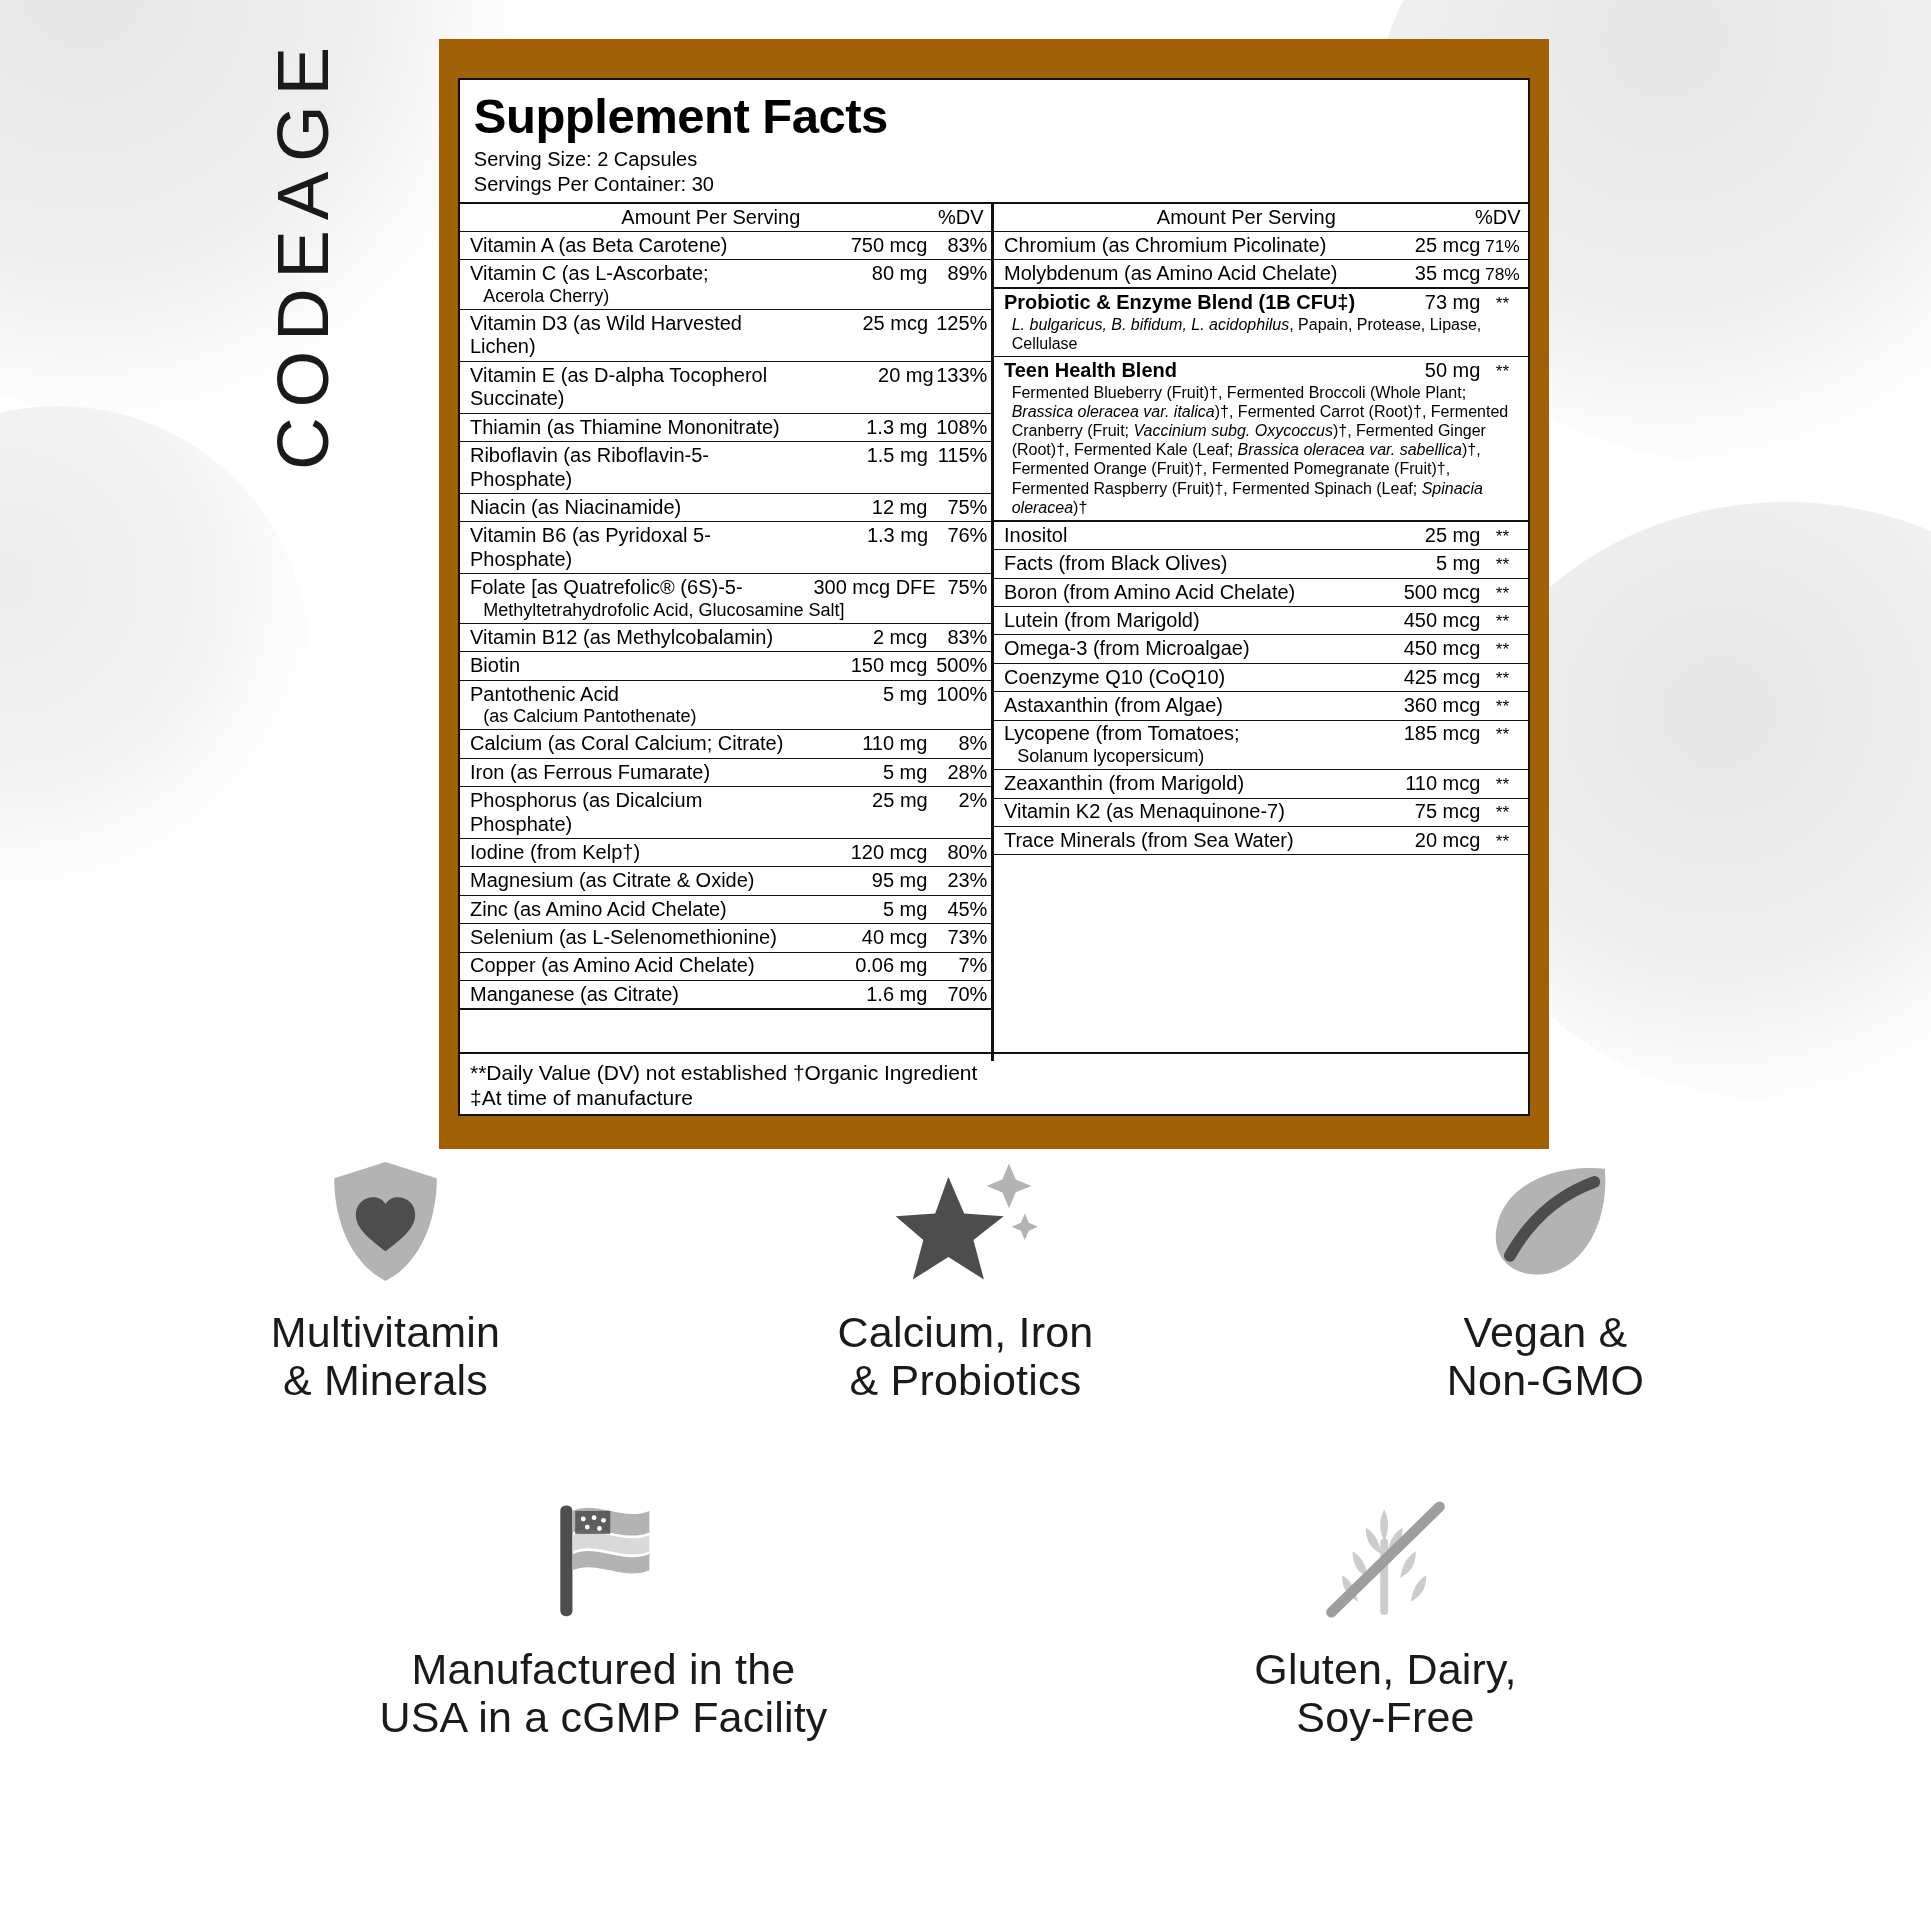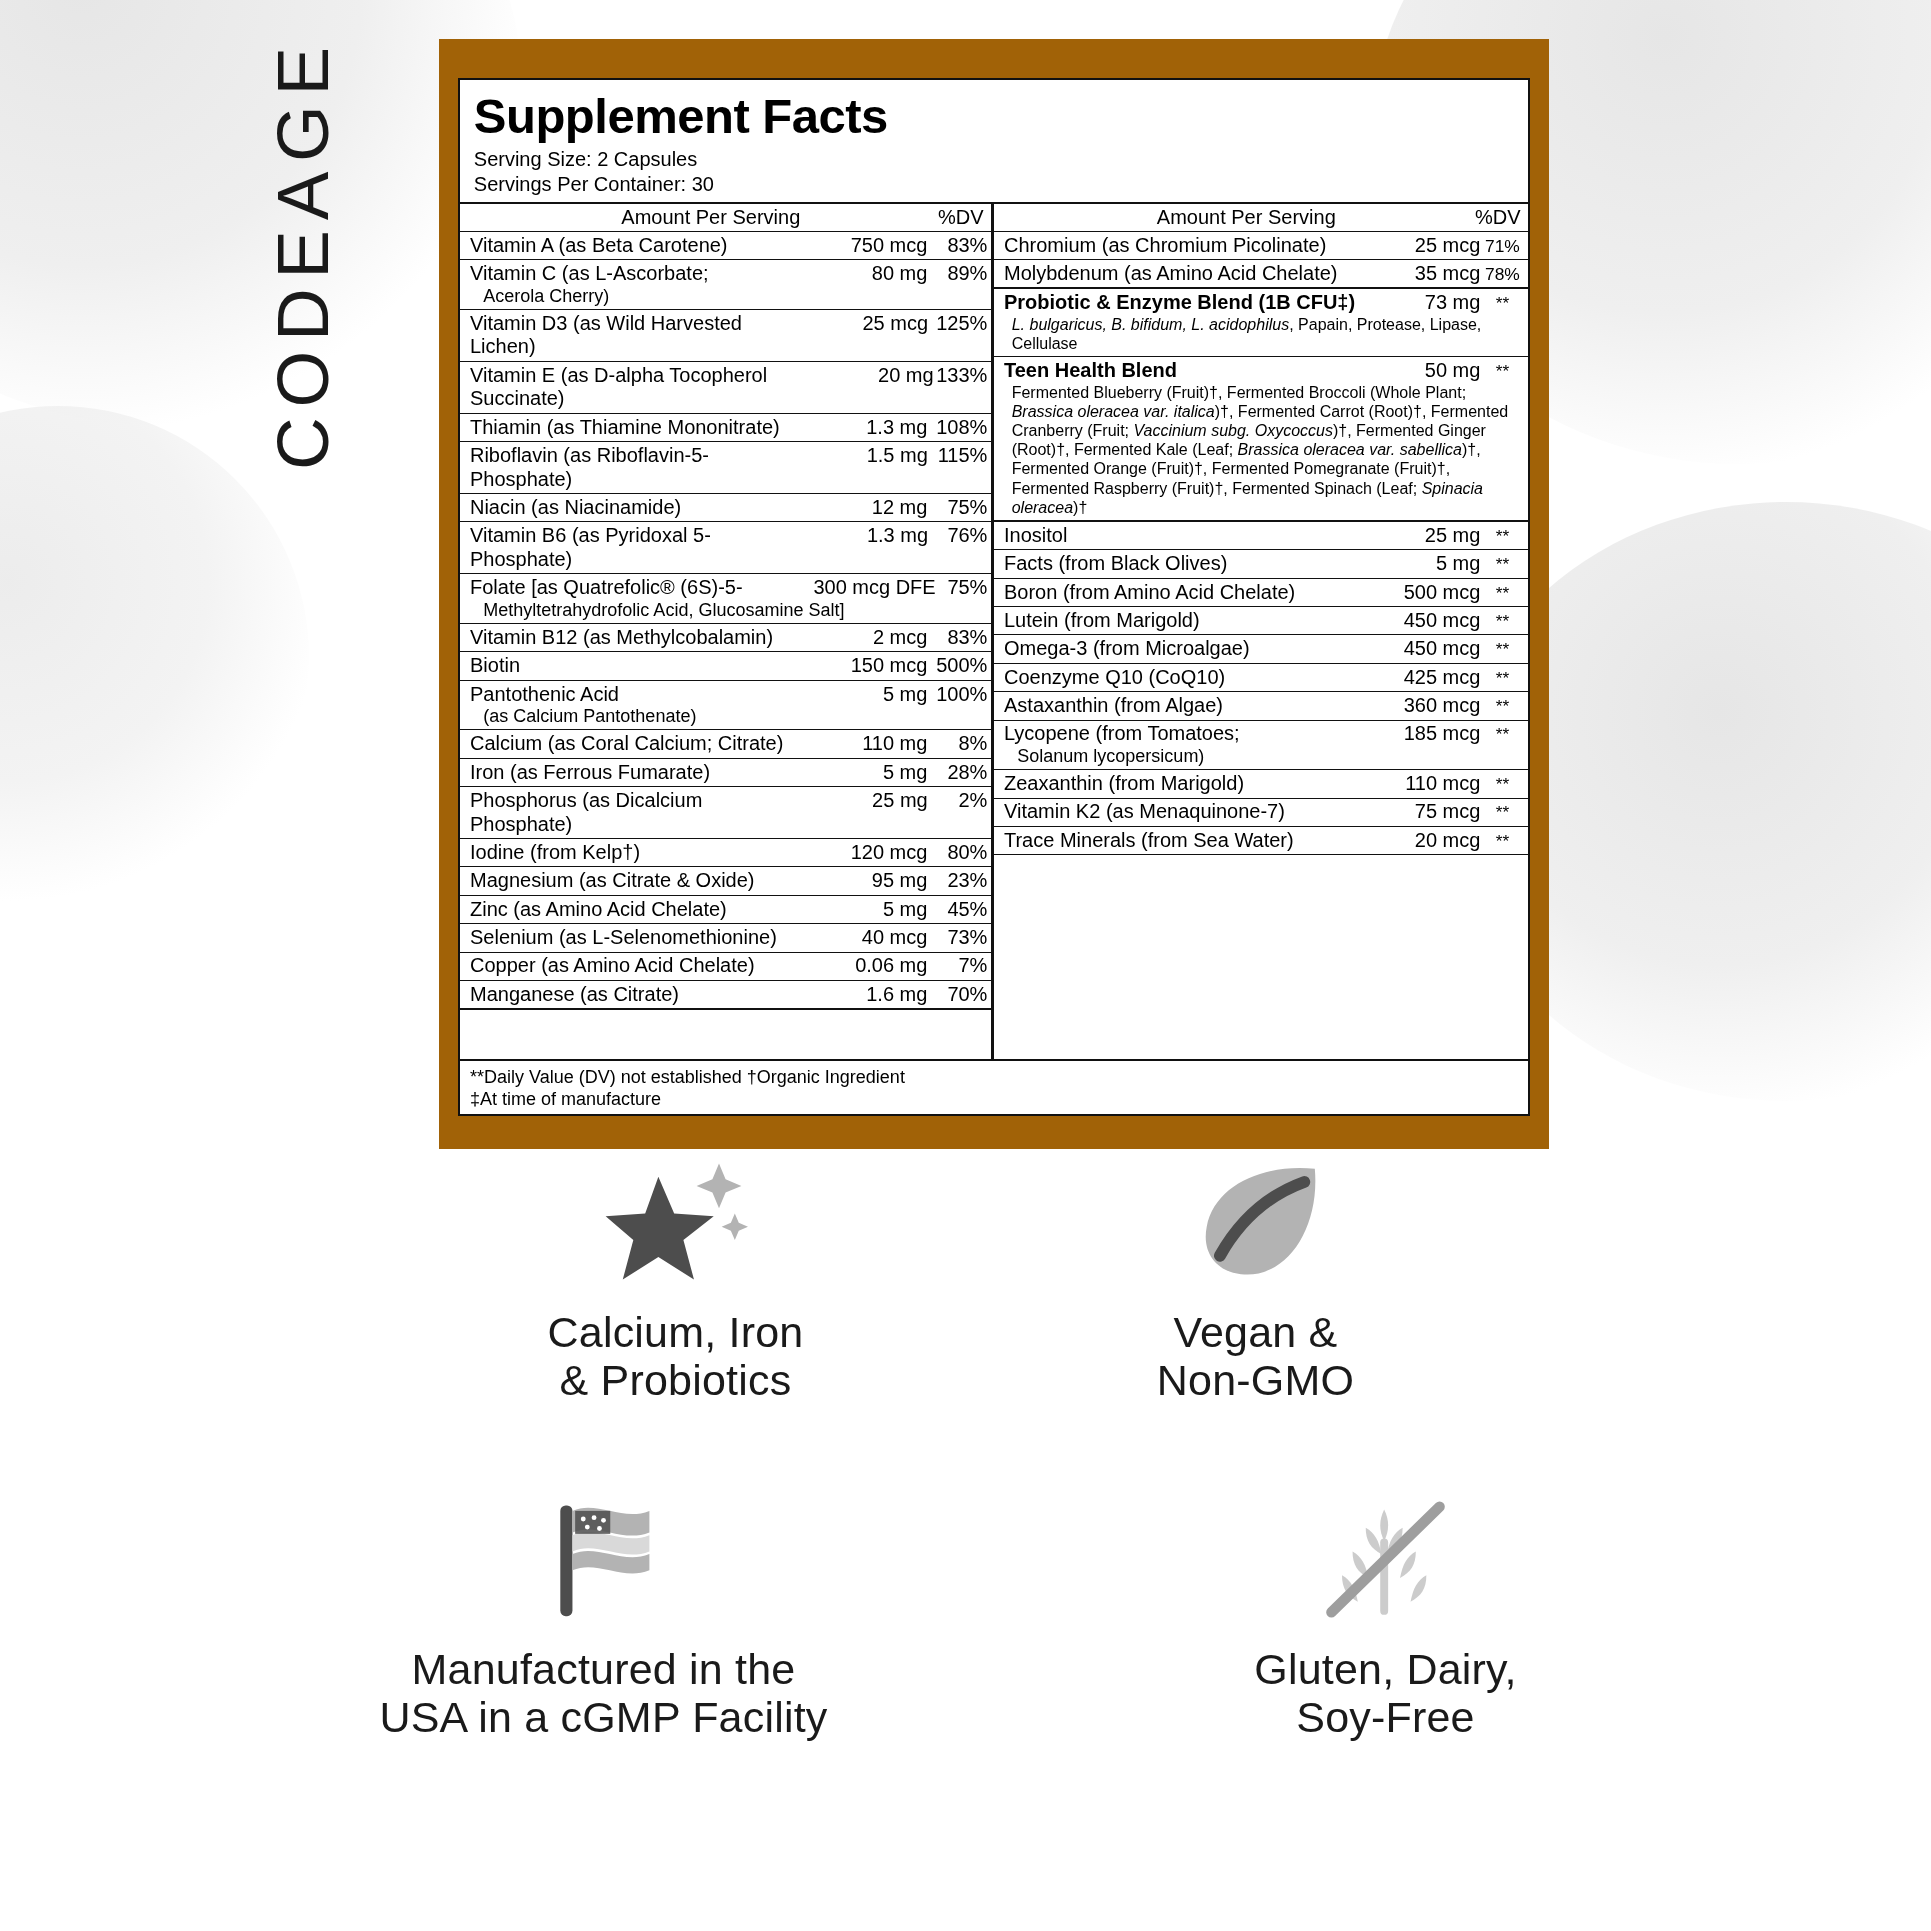--- a/index.html
+++ b/index.html
@@ -121,21 +121,21 @@
   .blendbody {
     font-size: 16px;
     line-height: 1.2;
     padding: 0 5.8px 2.9px 17.4px;
   }
   .blendbody i { font-style: italic; }
   .sep-thick { border-bottom: 2.9px solid #111; }
   .sep-thin { border-bottom: 1px solid #111; }
   .footnote {
     border-top: 2.9px solid #111;
-    font-size: 18px;
+    font-size: 21px;
     line-height: 1.2;
     padding: 5.8px 9.7px 3.9px 9.7px;
   }
   .panel-foot {
     position: absolute;
     left: 0; right: 0; bottom: 0;
   }
 
   
   .badges { position: absolute; left: 0; top: 1149px; width: 1931px; }
@@ -407,20 +407,32 @@
         <div>**Daily Value (DV) not established  †Organic Ingredient</div>
         <div>‡At time of manufacture</div>
       </div>
     </div>
   </div>
 </div>
 
 <div class="badges">
   <div class="badge-row r1">
 
+    <div class="badge">
+      <div class="glyph">
+        <svg width="135" height="135" viewBox="0 0 100 100">
+          <path d="M50 6 L88 18 C88 52 74 82 50 94 C26 82 12 52 12 18 Z" fill="#b3b3b3"></path>
+          <path d="M50 72 C38 63 28 55 28 45 C28 37 34 32 41 32 C45 32 48 34 50 37 C52 34 55 32 59 32 C66 32 72 37 72 45 C72 55 62 63 50 72 Z" fill="#4d4d4d"></path>
+        </svg>
+      </div>
+      <div class="cap">
+        <div>Multivitamin</div>
+        <div>&amp; Minerals</div>
+      </div>
+    </div>
 
     <div class="badge">
       <div class="glyph">
         <svg width="145" height="135" viewBox="0 0 110 100">
           <path d="M42 16 L54 44 L84 46 L61 64 L69 94 L42 77 L15 94 L23 64 L2 46 L32 44 Z" fill="#4d4d4d"></path>
           <path d="M88 6 L93 18 L105 23 L93 28 L88 40 L83 28 L71 23 L83 18 Z" fill="#b3b3b3"></path>
           <path d="M100 44 L103 51 L110 54 L103 57 L100 64 L97 57 L90 54 L97 51 Z" fill="#b3b3b3"></path>
         </svg>
       </div>
       <div class="cap">

